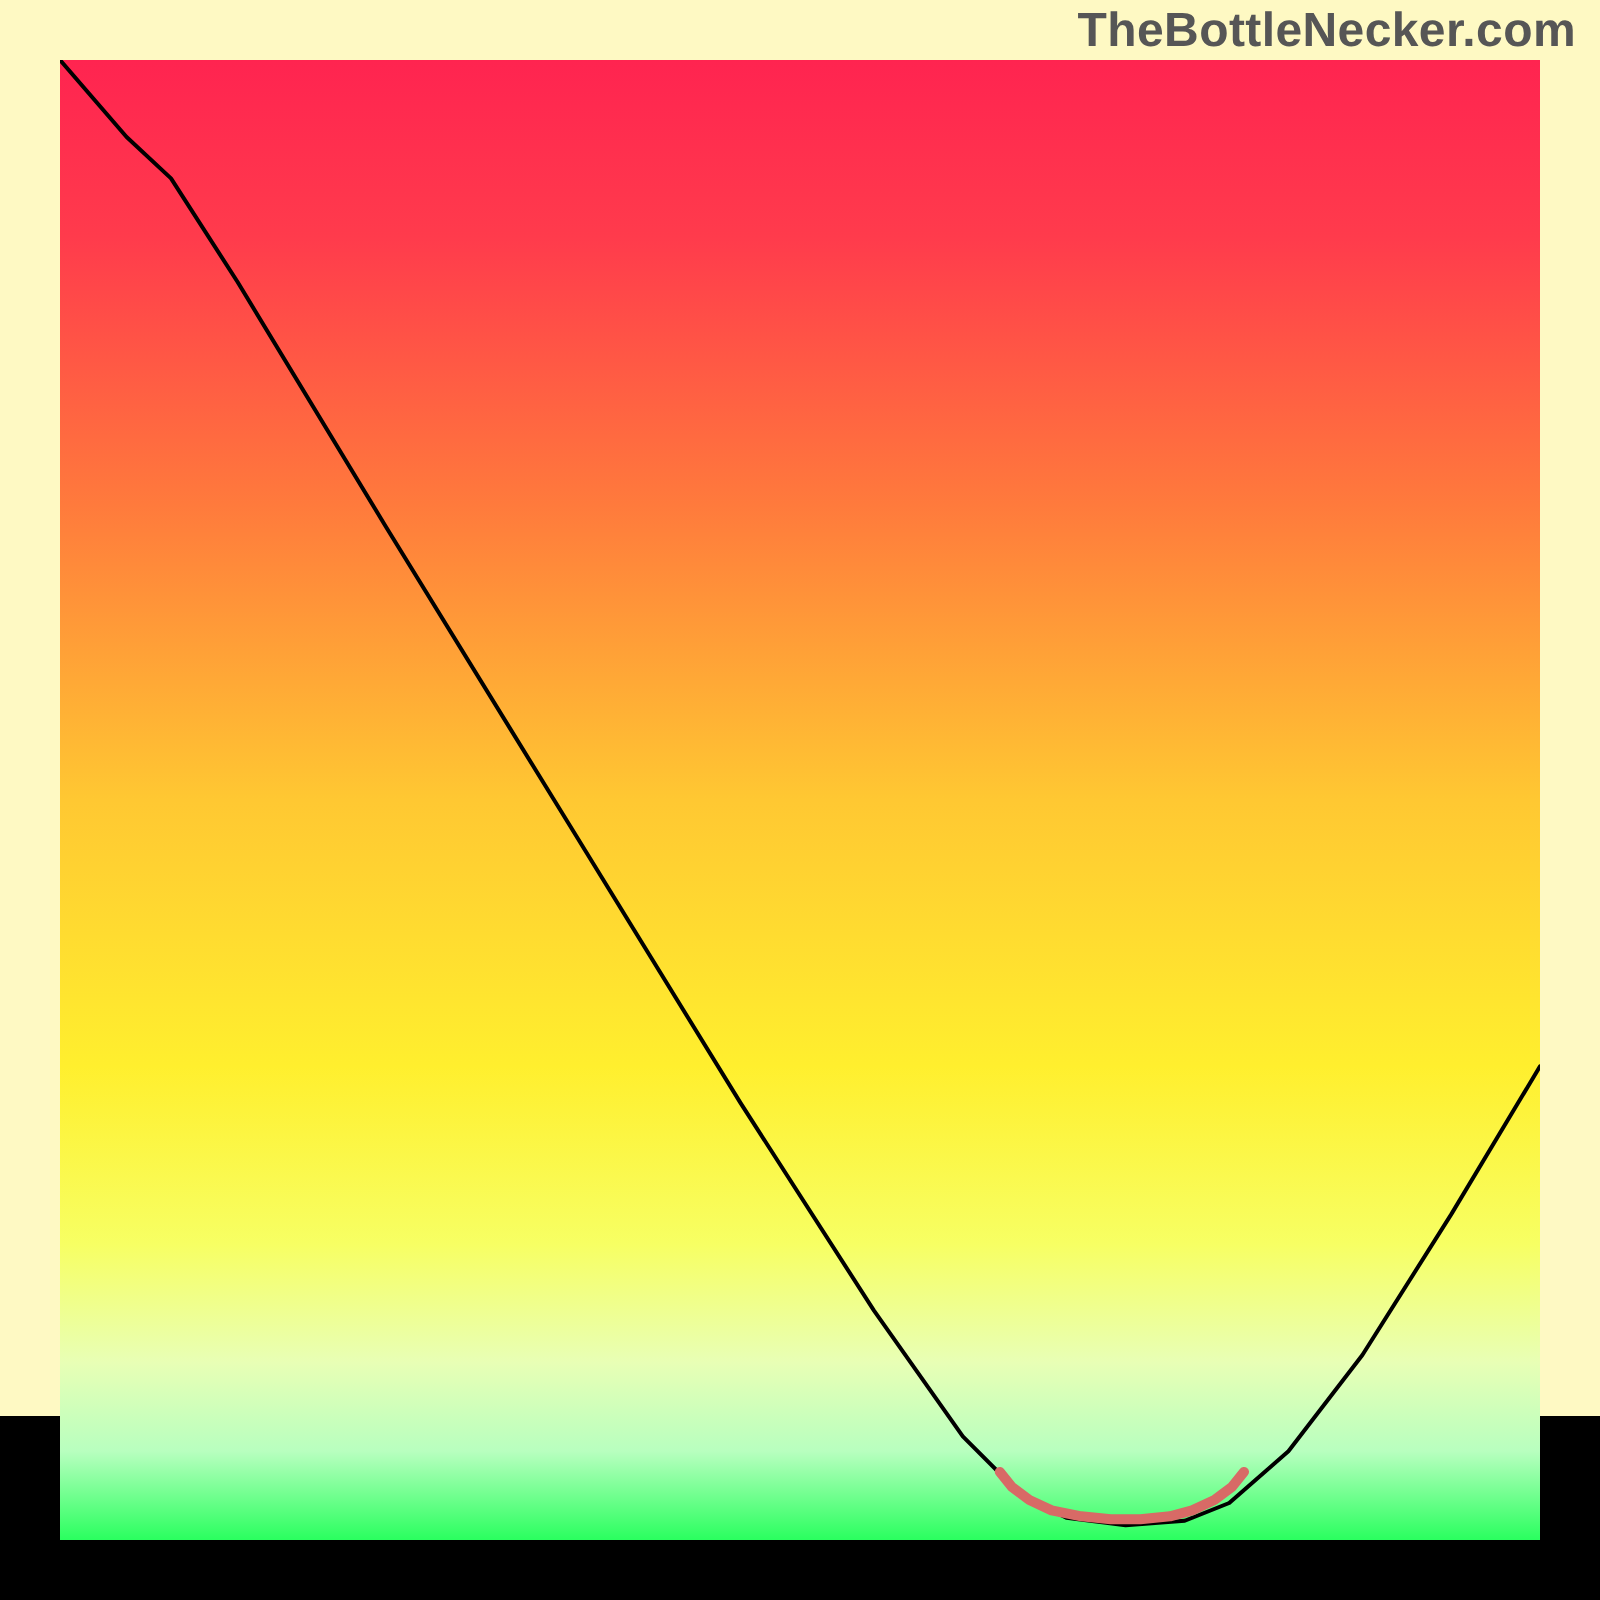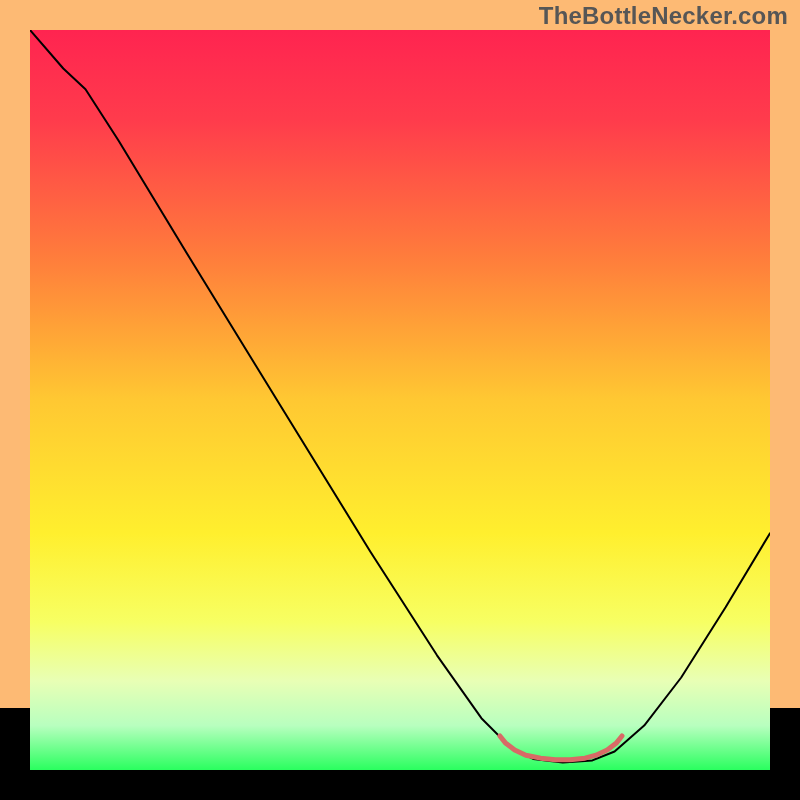--- a/index.html
+++ b/index.html
@@ -8,21 +8,21 @@
     width: 800px;
     height: 800px;
     background: #000000;
     overflow: hidden;
     font-family: Arial, Helvetica, sans-serif;
   }
   .frame {
     position: relative;
     width: 800px;
     height: 708px;
-    background: #fdba74;
+    background: #fef9c3;
   }
   .watermark {
     position: absolute;
     top: 2px;
     right: 12px;
     font-size: 24px;
     font-weight: 600;
     color: #565656;
     letter-spacing: 0.2px;
     z-index: 10;

